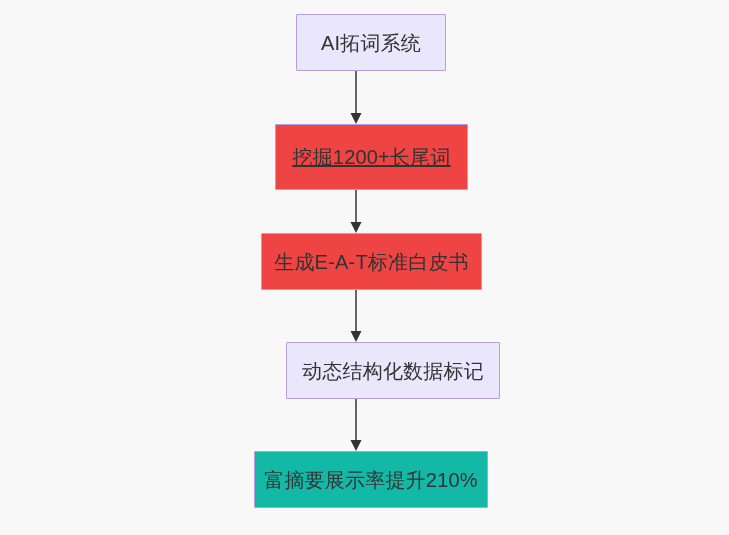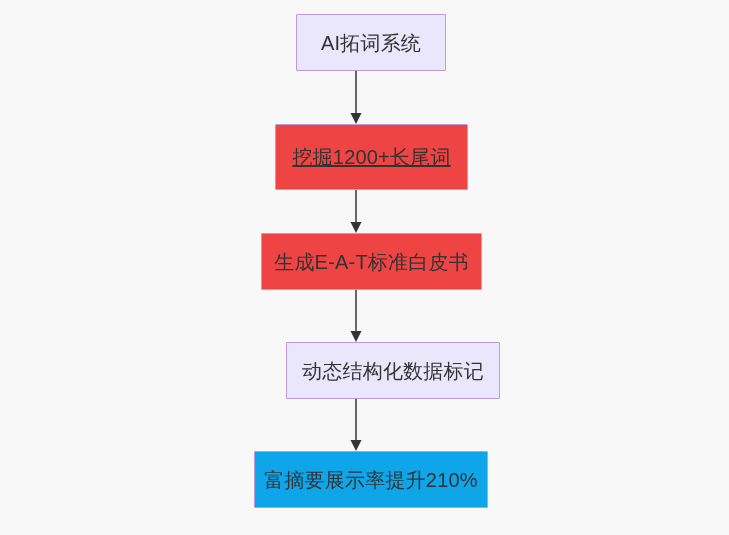--- a/index.html
+++ b/index.html
@@ -76,17 +76,17 @@
   </div>
 
   <div class="node" id="node-n3" style="left: 261px; top: 233px; width: 221px; height: 57px; background: #ef4444; border-color: rgb(183, 156, 224); color: rgb(51, 51, 51);">
     <span class="node-label">生成E-A-T标准白皮书</span>
   </div>
 
   <div class="node" id="node-n4" style="left: 264px; top: 342px; width: 214px; height: 57px; background: rgb(234, 230, 251); border-color: rgb(183, 156, 224); color: rgb(51, 51, 51); margin-left: 22px;">
     <span class="node-label">动态结构化数据标记</span>
   </div>
 
-  <div class="node" id="node-n5" style="left: 254px; top: 451px; width: 234px; height: 57px; background: #0ea5e9; border-color: rgb(183, 156, 224); color: rgb(51, 51, 51); text-align: right;">
+  <div class="node" id="node-n5" style="left: 254px; top: 451px; width: 234px; height: 57px; background: #14b8a6; border-color: rgb(183, 156, 224); color: rgb(51, 51, 51); text-align: right;">
     <span class="node-label">富摘要展示率提升210%</span>
   </div>
 
 </div>
 
 </body></html>

